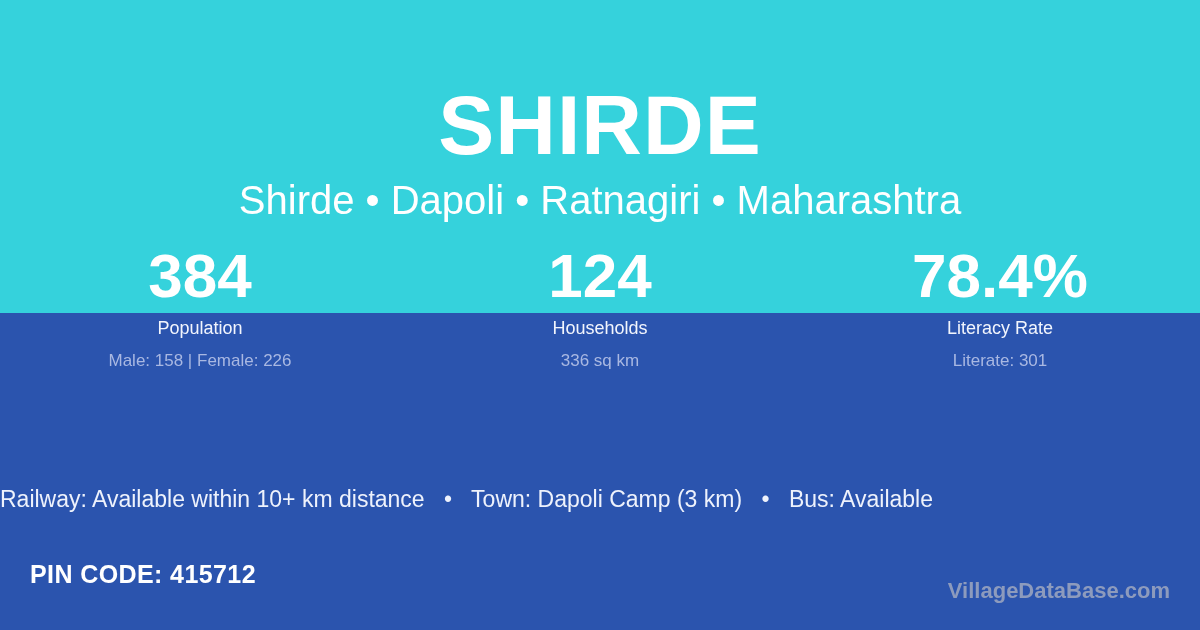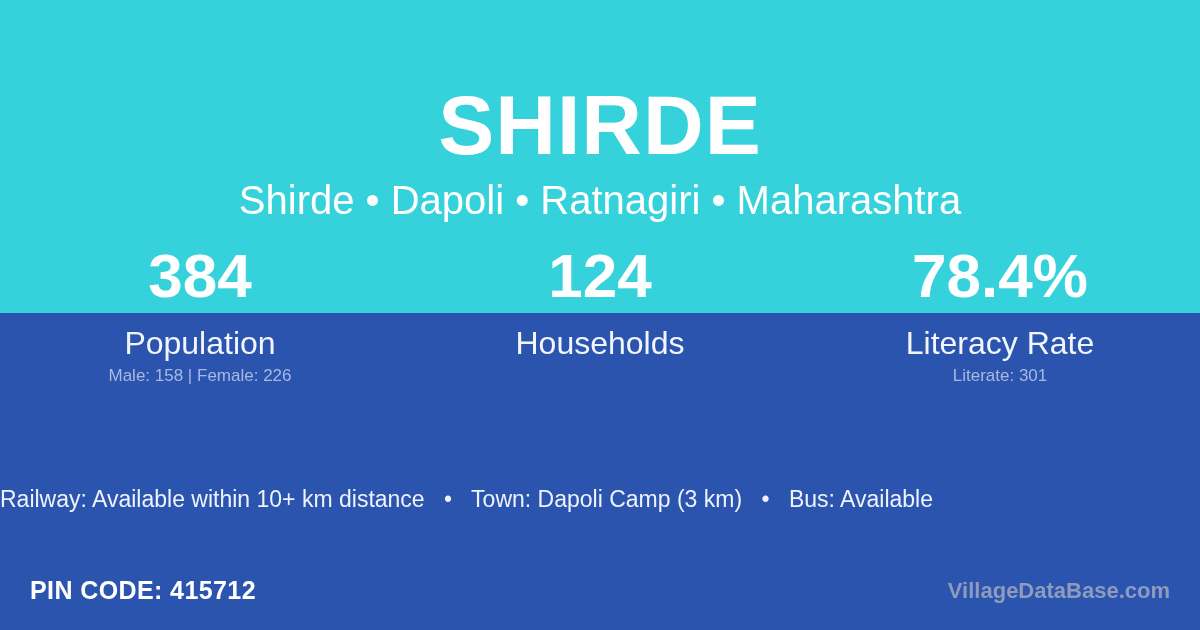--- a/index.html
+++ b/index.html
@@ -78,22 +78,22 @@
     position: relative;
   }
   .stat-value {
     font-size: 62px;
     line-height: 64px;
     font-weight: bold;
     color: #ffffff;
     white-space: nowrap;
   }
   .stat-label {
-    margin-top: 20px;
-    font-size: 32px;
+    margin-top: 5px;
+    font-size: 18px;
     line-height: 30px;
     font-weight: normal;
     color: #f2f5fd;
     white-space: nowrap;
   }
   .stat-sub {
     margin-top: 8px;
     font-size: 17px;
     line-height: 20px;
     font-weight: normal;
@@ -114,21 +114,21 @@
   }
   .infra .sep {
     display: inline-block;
     padding: 0 13px;
     color: #eef2fc;
   }
   
   .pin {
     position: absolute;
     left: 30px;
-    top: 574px;
+    top: 558px;
     font-size: 25px;
     line-height: 32px;
     font-weight: bold;
     color: #ffffff;
     letter-spacing: 0.4px;
     white-space: nowrap;
   }
   .brand {
     position: absolute;
     right: 30px;
@@ -156,20 +156,21 @@
 
     <div class="stat">
       <div class="stat-value">384</div>
       <div class="stat-label">Population</div>
       <div class="stat-sub">Male: 158 | Female: 226</div>
     </div>
 
     <div class="stat">
       <div class="stat-value">124</div>
       <div class="stat-label">Households</div>
+      <div class="stat-sub">336 sq km</div>
     </div>
 
     <div class="stat">
       <div class="stat-value">78.4%</div>
       <div class="stat-label">Literacy Rate</div>
       <div class="stat-sub">Literate: 301</div>
     </div>
 
   </div>
 

